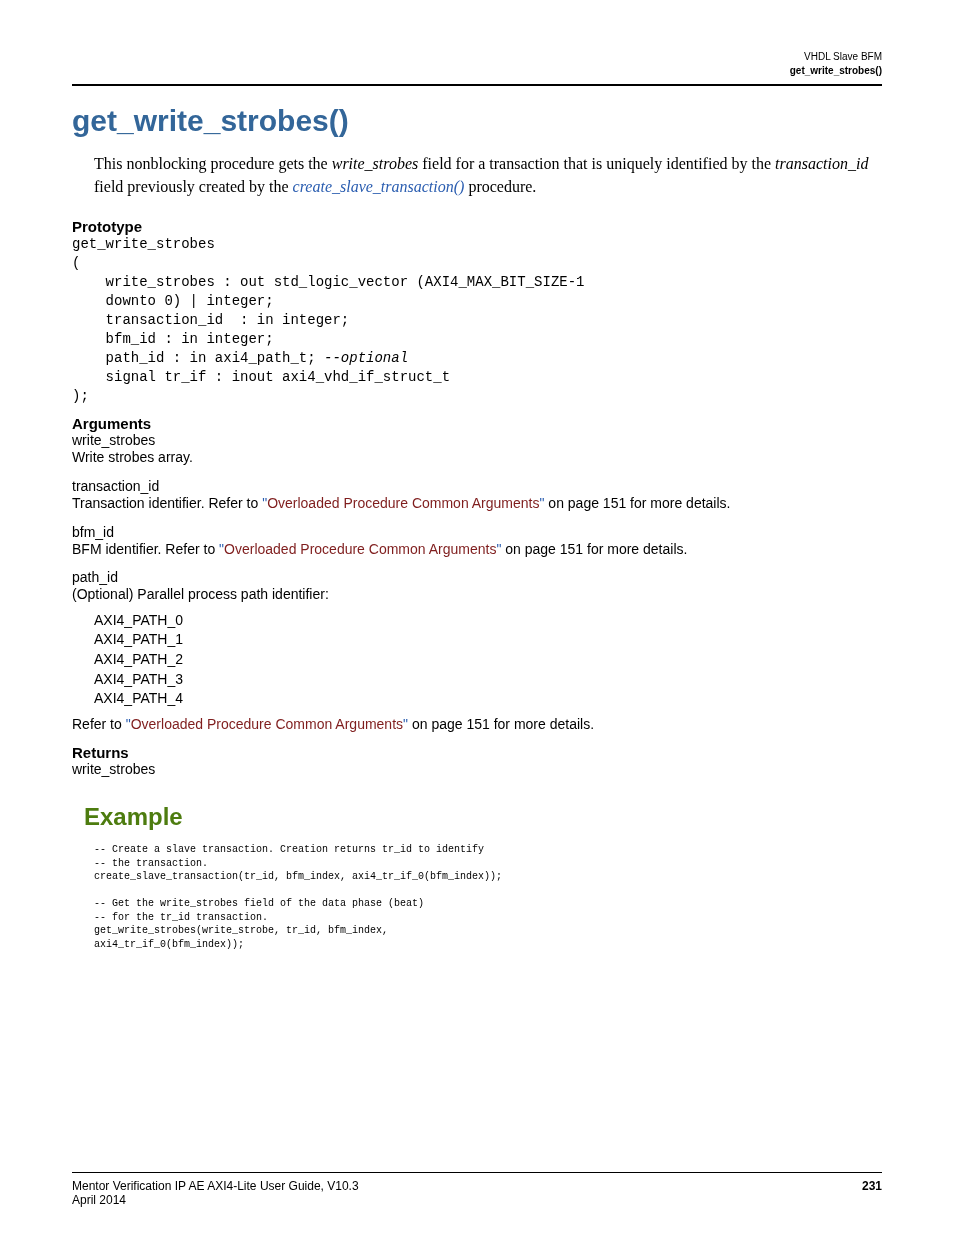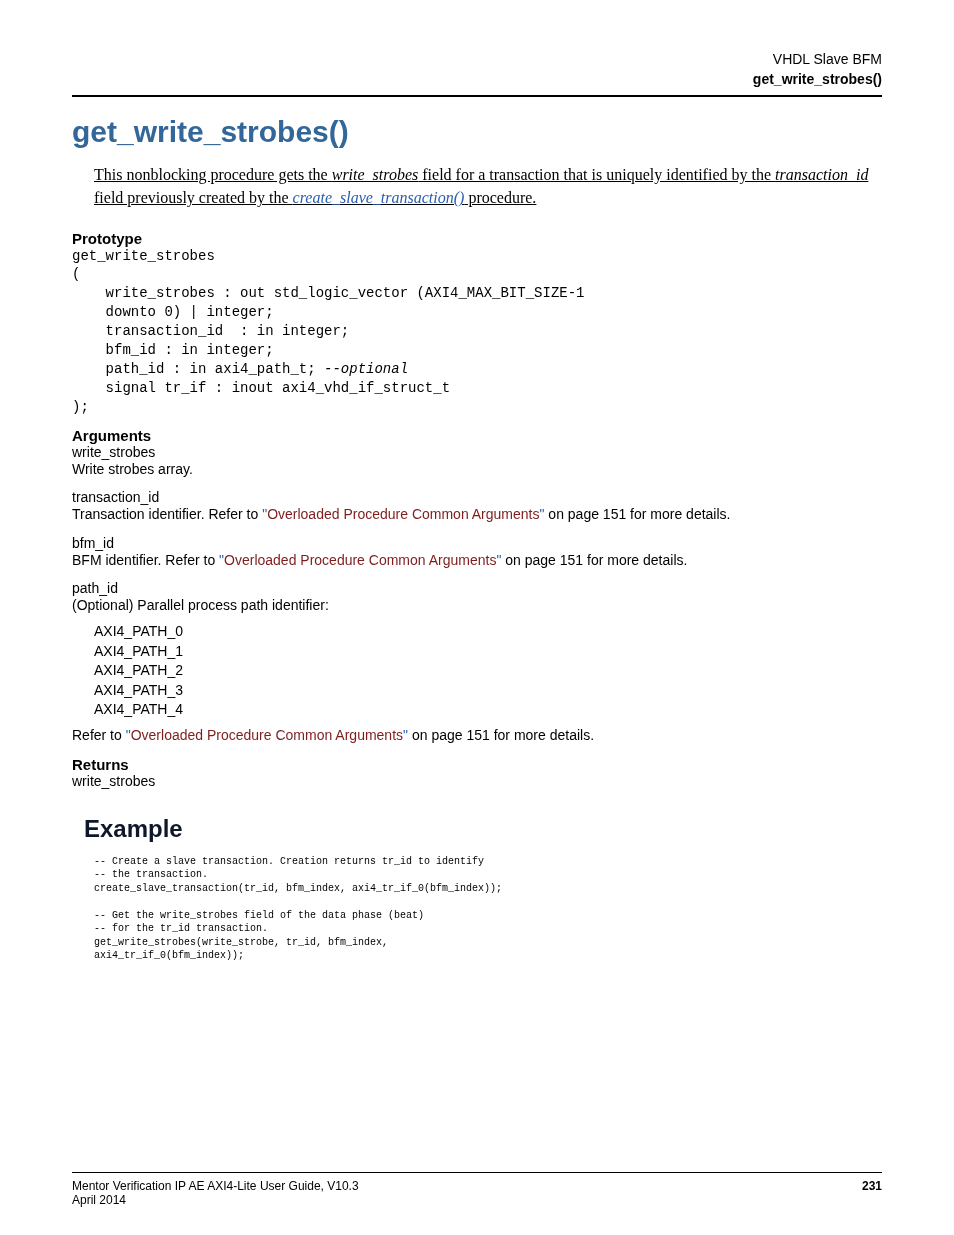--- a/index.html
+++ b/index.html
@@ -11,21 +11,21 @@
     width: 954px;
   }
   .page {
     padding: 50px 72px 30px 72px;
     box-sizing: border-box;
     min-height: 1235px;
     position: relative;
   }
   .header {
     text-align: right;
-    font-size: 14px;
+    font-size: 10px;
     line-height: 1.4;
     margin-bottom: 6px;
   }
   .header-sub {
     font-weight: bold;
   }
   .hr {
     border-top: 2px solid #000;
     margin-bottom: 18px;
   }
@@ -35,21 +35,20 @@
     font-weight: bold;
     margin: 0 0 14px 0;
     font-family: Arial, Helvetica, sans-serif;
   }
   .intro {
     font-family: Georgia, 'Times New Roman', serif;
     font-size: 16px;
     line-height: 1.45;
     margin-left: 22px;
     margin-bottom: 20px;
-    text-decoration: underline;
   }
   .link {
     color: #2a5db0;
     font-style: italic;
   }
   .link2 {
     color: #7f1d1d;
   }
   .quote {
     color: #2a5db0;
@@ -89,21 +88,21 @@
   }
   .optcomment {
     font-style: italic;
   }
   .pathlist {
     margin: 6px 0 6px 22px;
     font-size: 14px;
     line-height: 1.4;
   }
   .h2 {
-    color: #0f172a;
+    color: #4d7c0f;
     font-size: 24px;
     font-weight: bold;
     margin: 14px 0 12px 12px;
   }
   .example-code {
     font-family: 'Courier New', monospace;
     font-size: 10px;
     white-space: pre;
     margin-left: 22px;
     line-height: 1.35;

